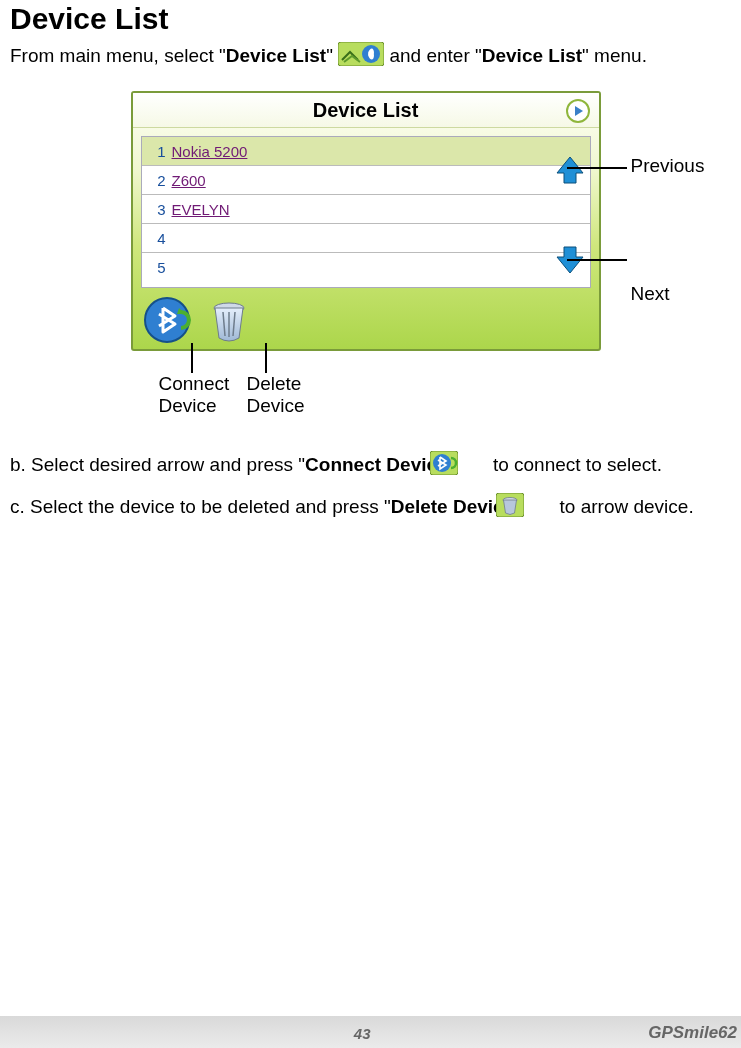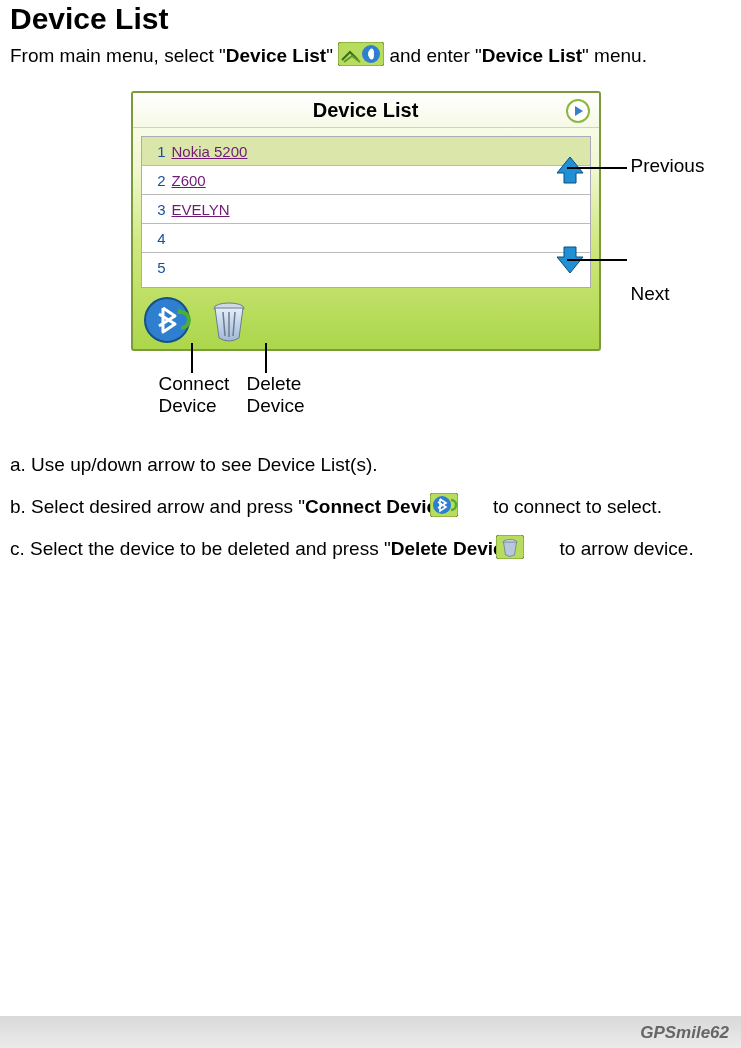--- a/index.html
+++ b/index.html
@@ -171,21 +171,21 @@
     width: 50%;
     text-align: right;
     font-weight: bold;
     font-style: italic;
     color: #666;
     font-size: 15px;
     padding-right: 10px;
   }
   .footer .brand {
     margin-left: auto;
-    padding-right: 12px;
+    padding-right: 4px;
     font-weight: bold;
     font-style: italic;
     color: #666;
     font-size: 17px;
   }
 </style>
 </head>
 <body>
 
 <div class="page">
@@ -286,21 +286,20 @@
 
     <div class="callout-line" style="left:180px; top:252px; width:2px; height:30px;"></div>
     <div class="callout-label" style="left:148px; top:282px; width:80px; white-space: normal; line-height:22px;">Connect Device</div>
 
     <div class="callout-line" style="left:254px; top:252px; width:2px; height:30px;"></div>
     <div class="callout-label" style="left:236px; top:282px; width:70px; white-space: normal; line-height:22px;">Delete Device</div>
 
   </div>
 
   <ol class="steps">
-    <li>a.  Use up/down arrow to see Device List(s).</li>
     <li>
       <span>b.  Select desired arrow and press "</span><b>Connect Device</b><span>" </span><span class="step-icon">
         <svg viewBox="0 0 28 24" width="28" height="24">
           <rect x="0" y="0" width="28" height="24" rx="3" fill="#b8dd5e" stroke="#6a8f2a"></rect>
           <circle cx="12" cy="12" r="9" fill="#2f7fd1"></circle>
           <path d="M10 6 L10 18 L16 14 L8 9 M10 6 L16 10 L8 15" stroke="#fff" stroke-width="1.6" fill="none"></path>
           <path d="M21 7 a5 5 0 0 1 0 10" stroke="#4caf2f" stroke-width="2.5" fill="none"></path>
         </svg>
       </span><span> to connect to select.</span>
     </li>
@@ -309,15 +308,16 @@
         <svg viewBox="0 0 28 24" width="28" height="24">
           <rect x="0" y="0" width="28" height="24" rx="3" fill="#b8dd5e" stroke="#6a8f2a"></rect>
           <ellipse cx="14" cy="7" rx="7" ry="2.5" fill="#cfd9e8" stroke="#6e7c8c" stroke-width="0.8"></ellipse>
           <path d="M7.5 7 L9.5 20 Q14 23 18.5 20 L20.5 7 Z" fill="#b7c7dd" stroke="#6e7c8c" stroke-width="0.8"></path>
         </svg>
       </span><span> to arrow device.</span>
     </li>
   </ol>
 
   <div class="footer">
+    <div class="pagenum">43</div>
     <div class="brand">GPSmile62</div>
   </div>
 </div>
 
 </body></html>

